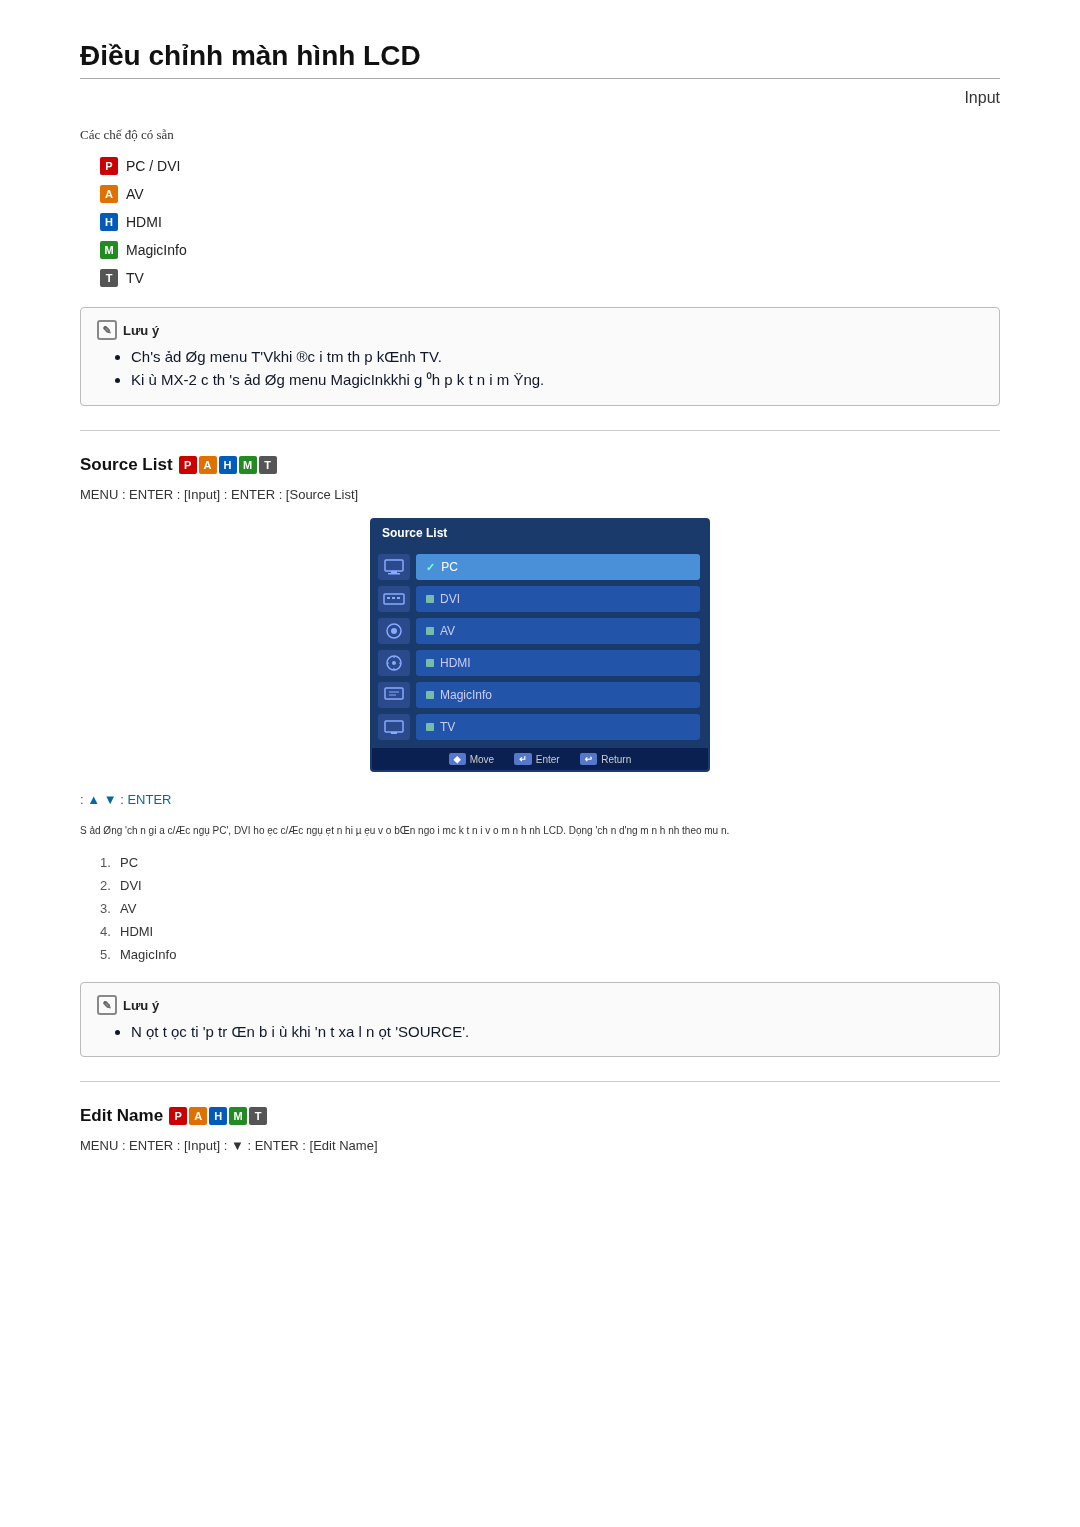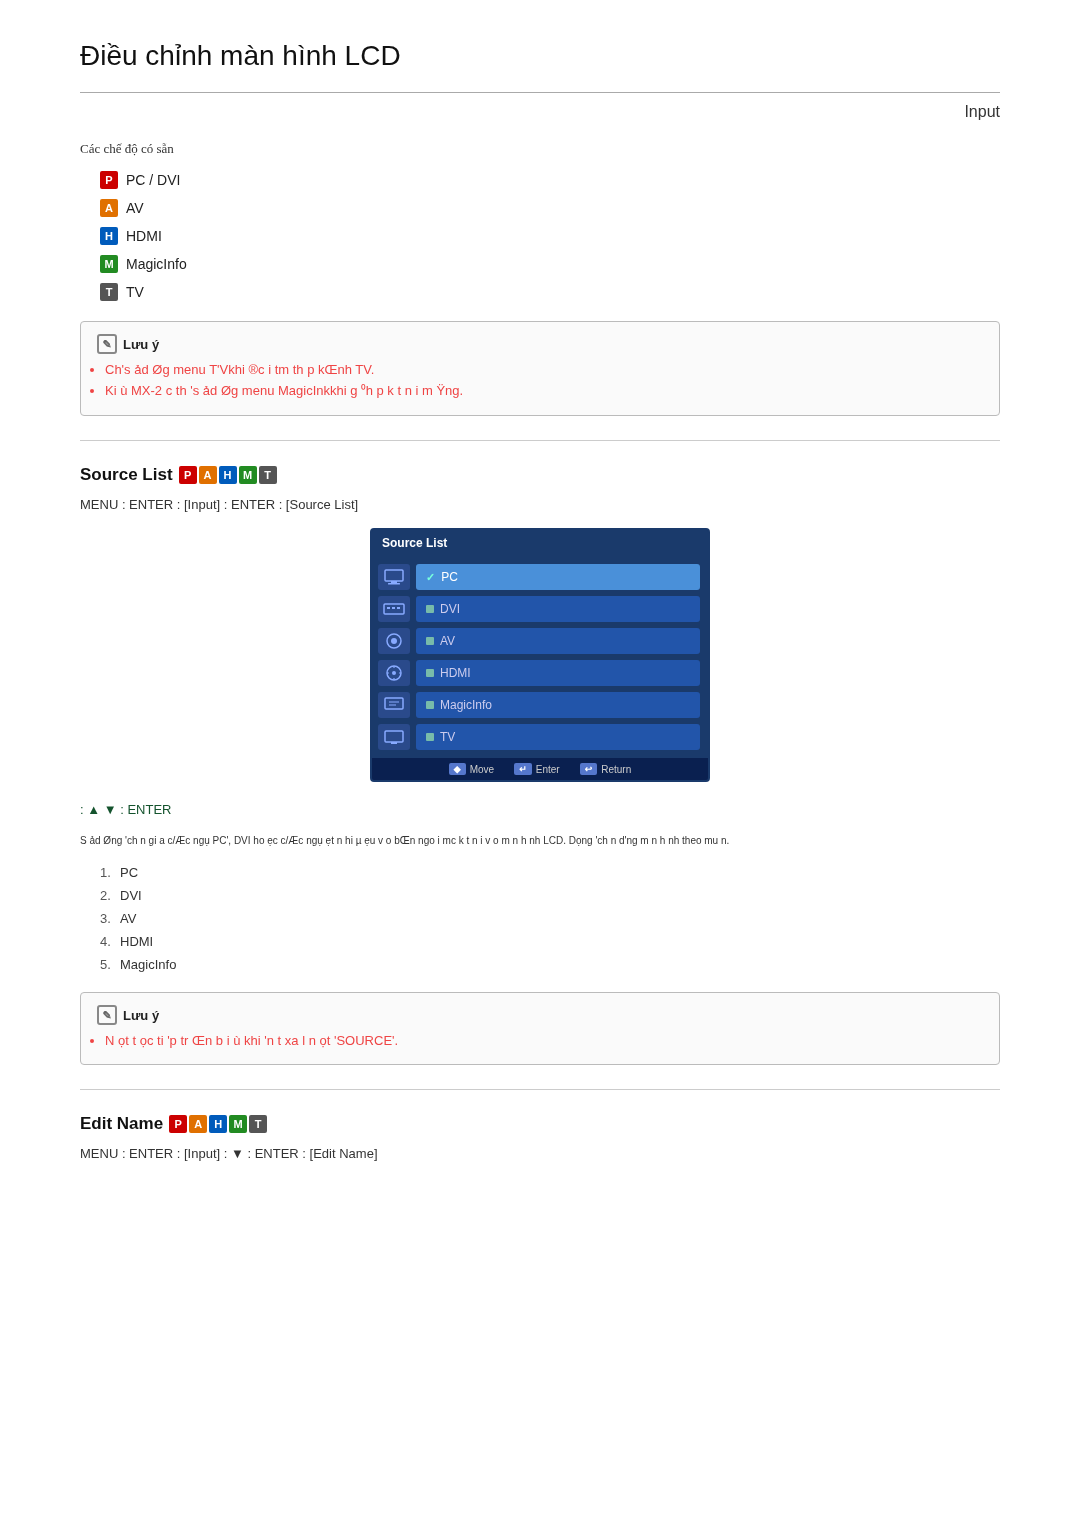--- a/index.html
+++ b/index.html
@@ -7,24 +7,24 @@
       font-family: Arial, sans-serif;
       background: #fff;
       color: #222;
       width: 1080px;
       min-height: 1527px;
       padding: 40px 80px;
       font-size: 14px;
     }
     h1 {
       font-size: 28px;
-      font-weight: normal;
+      font-weight: bold;
       color: #111;
       border-bottom: 1px solid #aaa;
-      padding-bottom: 20px;
+      padding-bottom: 6px;
       margin-bottom: 10px;
     }
     .input-label {
       text-align: right;
       font-size: 16px;
       color: #333;
       margin-bottom: 20px;
     }
     .section-label {
       font-size: 13px;
@@ -79,23 +79,23 @@
       height: 20px;
       border: 2px solid #888;
       border-radius: 3px;
       display: inline-flex;
       align-items: center;
       justify-content: center;
       font-size: 11px;
       color: #666;
     }
     .note-box ul {
-      margin-left: 8px;
-      color: #ef4444;
-      font-size: 13px;
+      margin-left: 34px;
+      color: #0f172a;
+      font-size: 15px;
     }
     .note-box ul li { margin-bottom: 4px; }
     .divider {
       border: none;
       border-top: 1px solid #ccc;
       margin: 24px 0;
     }
     .section-heading {
       display: flex;
       align-items: center;
@@ -205,21 +205,21 @@
     .footer-icon {
       background: #5577cc;
       color: #fff;
       border-radius: 2px;
       padding: 1px 5px;
       font-size: 9px;
       font-weight: bold;
     }
     .nav-hint {
       font-size: 13px;
-      color: #14532d;
+      color: #0369a1;
       margin-bottom: 16px;
     }
     .description-text {
       font-size: 10px;
       color: #333;
       margin-bottom: 16px;
       line-height: 1.6;
     }
     .numbered-list {
       list-style: none;

